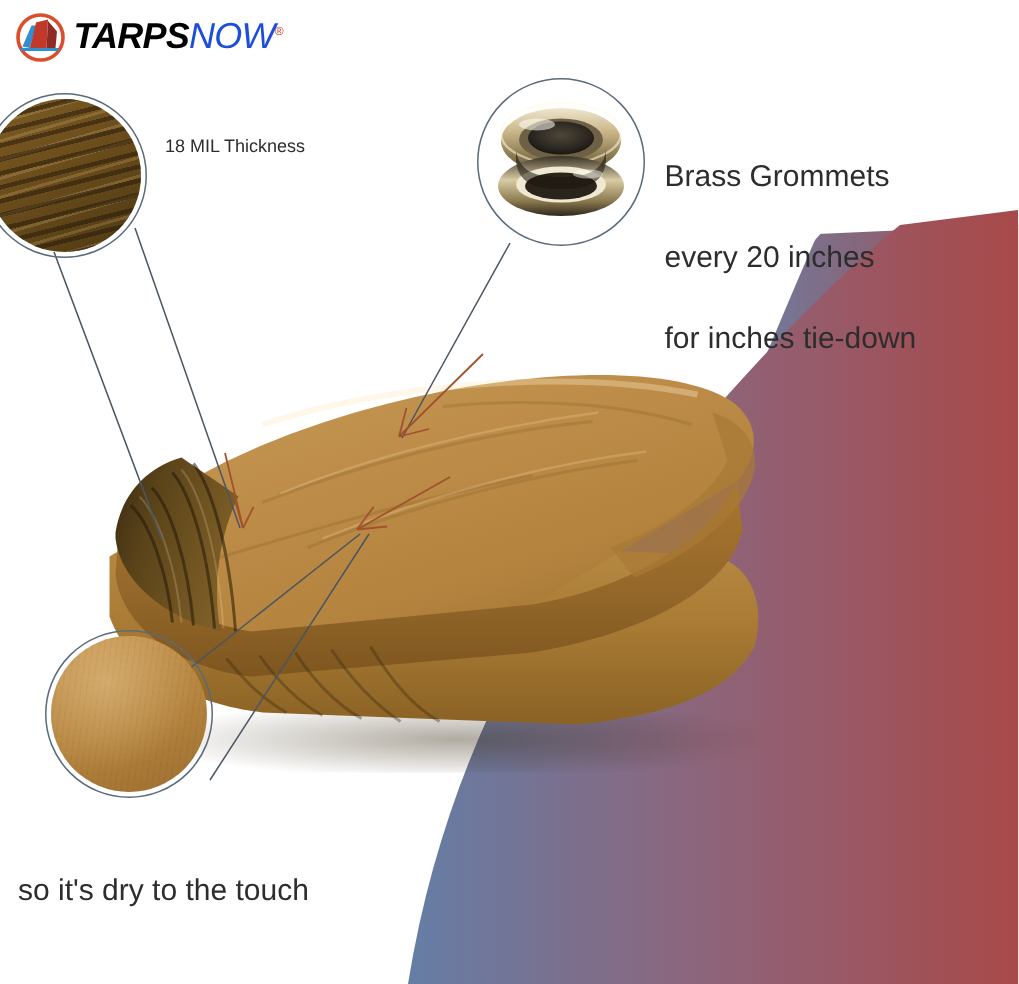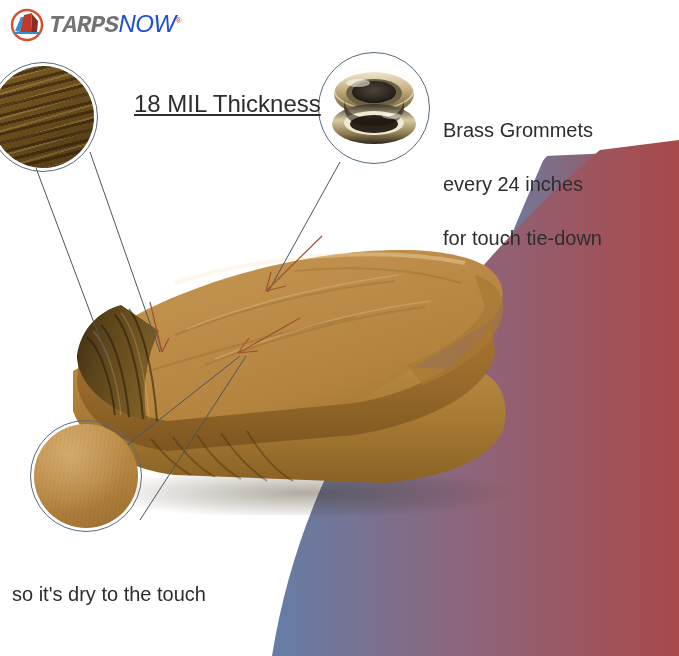--- a/index.html
+++ b/index.html
@@ -9,28 +9,28 @@
   
   .gradient-panel{
     position:absolute;top:0;left:0;width:679px;height:656px;
     pointer-events:none;
   }
 
   
   .brand{position:absolute;left:10px;top:8px;display:flex;align-items:center;height:34px;}
   .brand-mark{width:34px;height:34px;position:relative;flex:0 0 auto;}
   .brand-text{margin-left:5px;font-size:24px;font-style:italic;letter-spacing:-0.5px;white-space:nowrap;line-height:1;}
-  .brand-tarps{color:#737373;font-weight:bold;font-family:Liberation Mono, monospace;}
+  .brand-tarps{color:#000000;font-weight:bold;}
   .brand-now{color:#1d4ed8;font-weight:normal;}
   .brand-reg{font-size:8px;color:#c0392b;vertical-align:super;font-style:normal;}
 
   
   .callout-text{position:absolute;color:#2d2d2d;font-weight:300;line-height:1.2;white-space:pre-line;}
-  #txt-thickness{left:134px;top:90px;font-size:24px;text-decoration:underline;}
-  #txt-grommets{left:443px;top:90px;font-size:20px;line-height:1.35;}
+  #txt-thickness{left:110px;top:90px;font-size:12px;}
+  #txt-grommets{left:443px;top:78px;font-size:20px;line-height:1.35;}
   #txt-waxed{left:12px;top:554px;font-size:20px;line-height:1.35;}
 
   
   .detail-circle{position:absolute;border-radius:50%;overflow:hidden;}
   .ring{position:absolute;border-radius:50%;border:1px solid #5a6b7a;box-sizing:border-box;}
 
   #circle-thickness{left:-8px;top:66px;width:102px;height:102px;}
   #ring-thickness{left:-12px;top:62px;width:110px;height:110px;}
   #circle-grommet{left:322px;top:56px;width:104px;height:104px;background:#ffffff;}
   #ring-grommet{left:318px;top:52px;width:112px;height:112px;}
@@ -289,21 +289,21 @@
 
   <div class="ring" id="ring-waxed"></div>
   <div class="detail-circle" id="circle-waxed">
     <div class="tex-wax-canvas"></div>
   </div>
 
   <div class="callout-text" id="txt-thickness">18 MIL Thickness</div>
 
   <div class="callout-text" id="txt-grommets">
     <div>Brass Grommets</div>
-    <div>every 24 inches</div>
-    <div>for touch tie-down</div>
+    <div>every 20 inches</div>
+    <div>for inches tie-down</div>
   </div>
 
   <div class="callout-text" id="txt-waxed">
     <div>so it's dry to the touch</div>
   </div>
 
 </div>
 
 </body></html>

